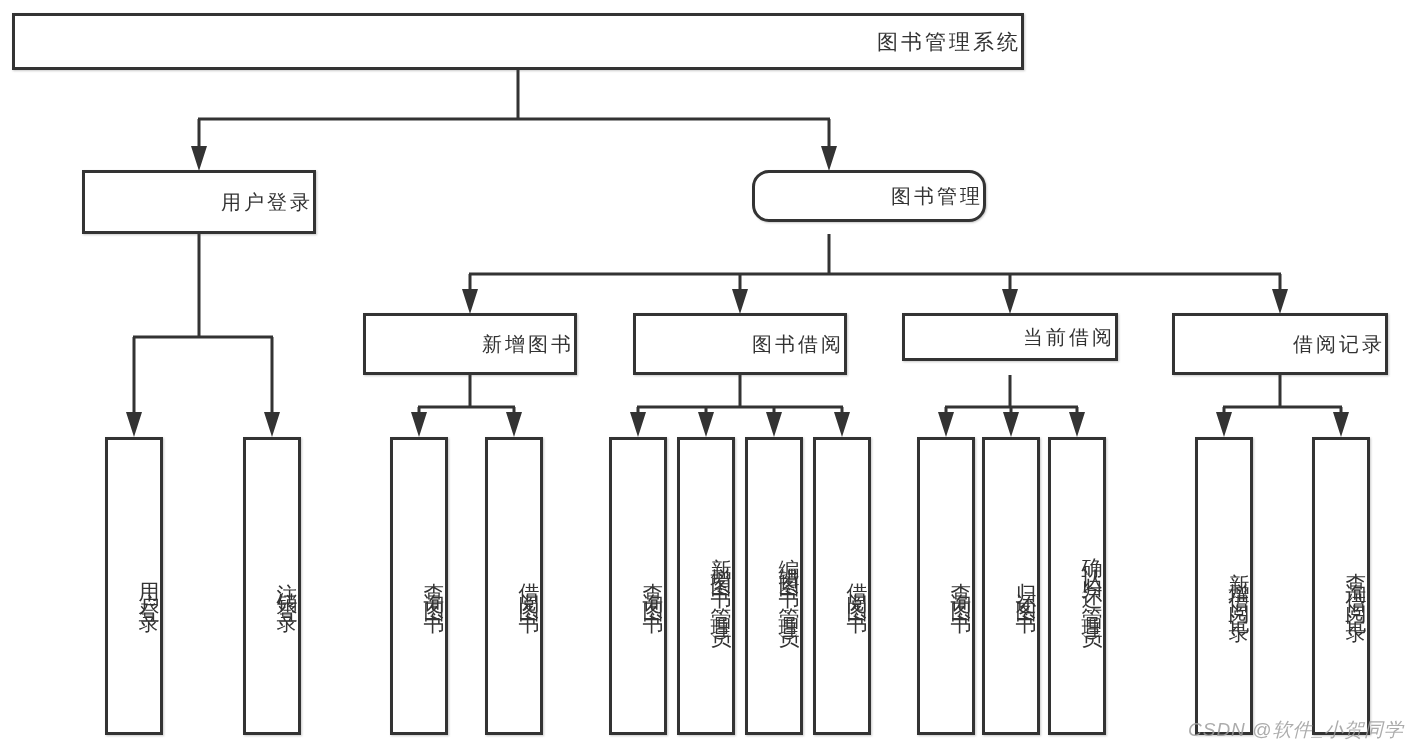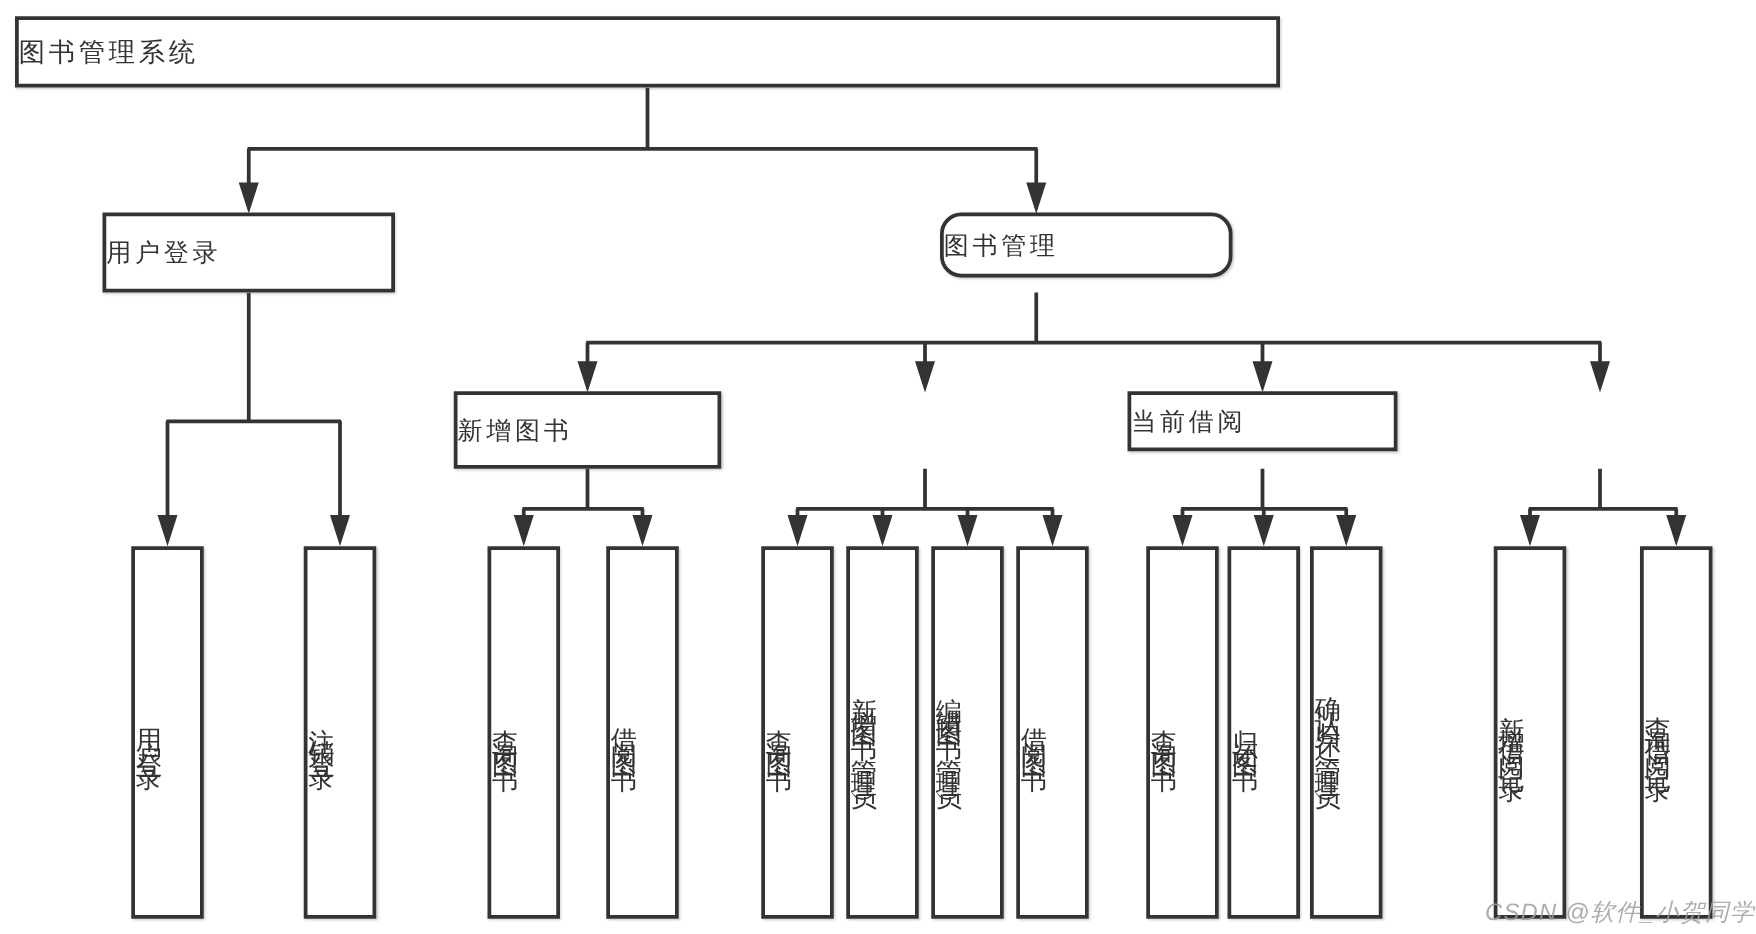--- a/index.html
+++ b/index.html
@@ -18,21 +18,21 @@
     z-index: 1;
   }
   .node {
     position: absolute;
     box-sizing: border-box;
     border: 3px solid #333333;
     background: #ffffff;
     color: #333333;
     display: flex;
     align-items: center;
-    justify-content: flex-start;
+    justify-content: flex-end;
     z-index: 2;
     box-shadow: 1px 1px 2px rgba(80,80,80,0.30);
   }
   .h-label {
     font-size: 20px;
     letter-spacing: 3px;
     white-space: nowrap;
   }
   .root-label { font-size: 21px; }
   .v-label {
@@ -87,22 +87,28 @@
   <div class="node" style="left:82px; top:170px; width:234px; height:64px;">
     <span class="h-label">用户登录</span>
   </div>
   <div class="node" style="left:752px; top:170px; width:234px; height:52px;border-radius:17px;">
     <span class="h-label">图书管理</span>
   </div>
 
   <div class="node" style="left:363px; top:313px; width:214px; height:62px;">
     <span class="h-label">新增图书</span>
   </div>
+  <div class="node" style="left:633px; top:313px; width:214px; height:62px;">
+    <span class="h-label">图书借阅</span>
+  </div>
   <div class="node" style="left:902px; top:313px; width:216px; height:48px;">
     <span class="h-label">当前借阅</span>
+  </div>
+  <div class="node" style="left:1172px; top:313px; width:216px; height:62px;">
+    <span class="h-label">借阅记录</span>
   </div>
 
   <div class="node" style="left:105px; top:437px; width:58px; height:298px;">
     <span class="v-label">用户登录</span>
   </div>
   <div class="node" style="left:243px; top:437px; width:58px; height:298px;">
     <span class="v-label">注销登录</span>
   </div>
 
   <div class="node" style="left:390px; top:437px; width:58px; height:298px;">

